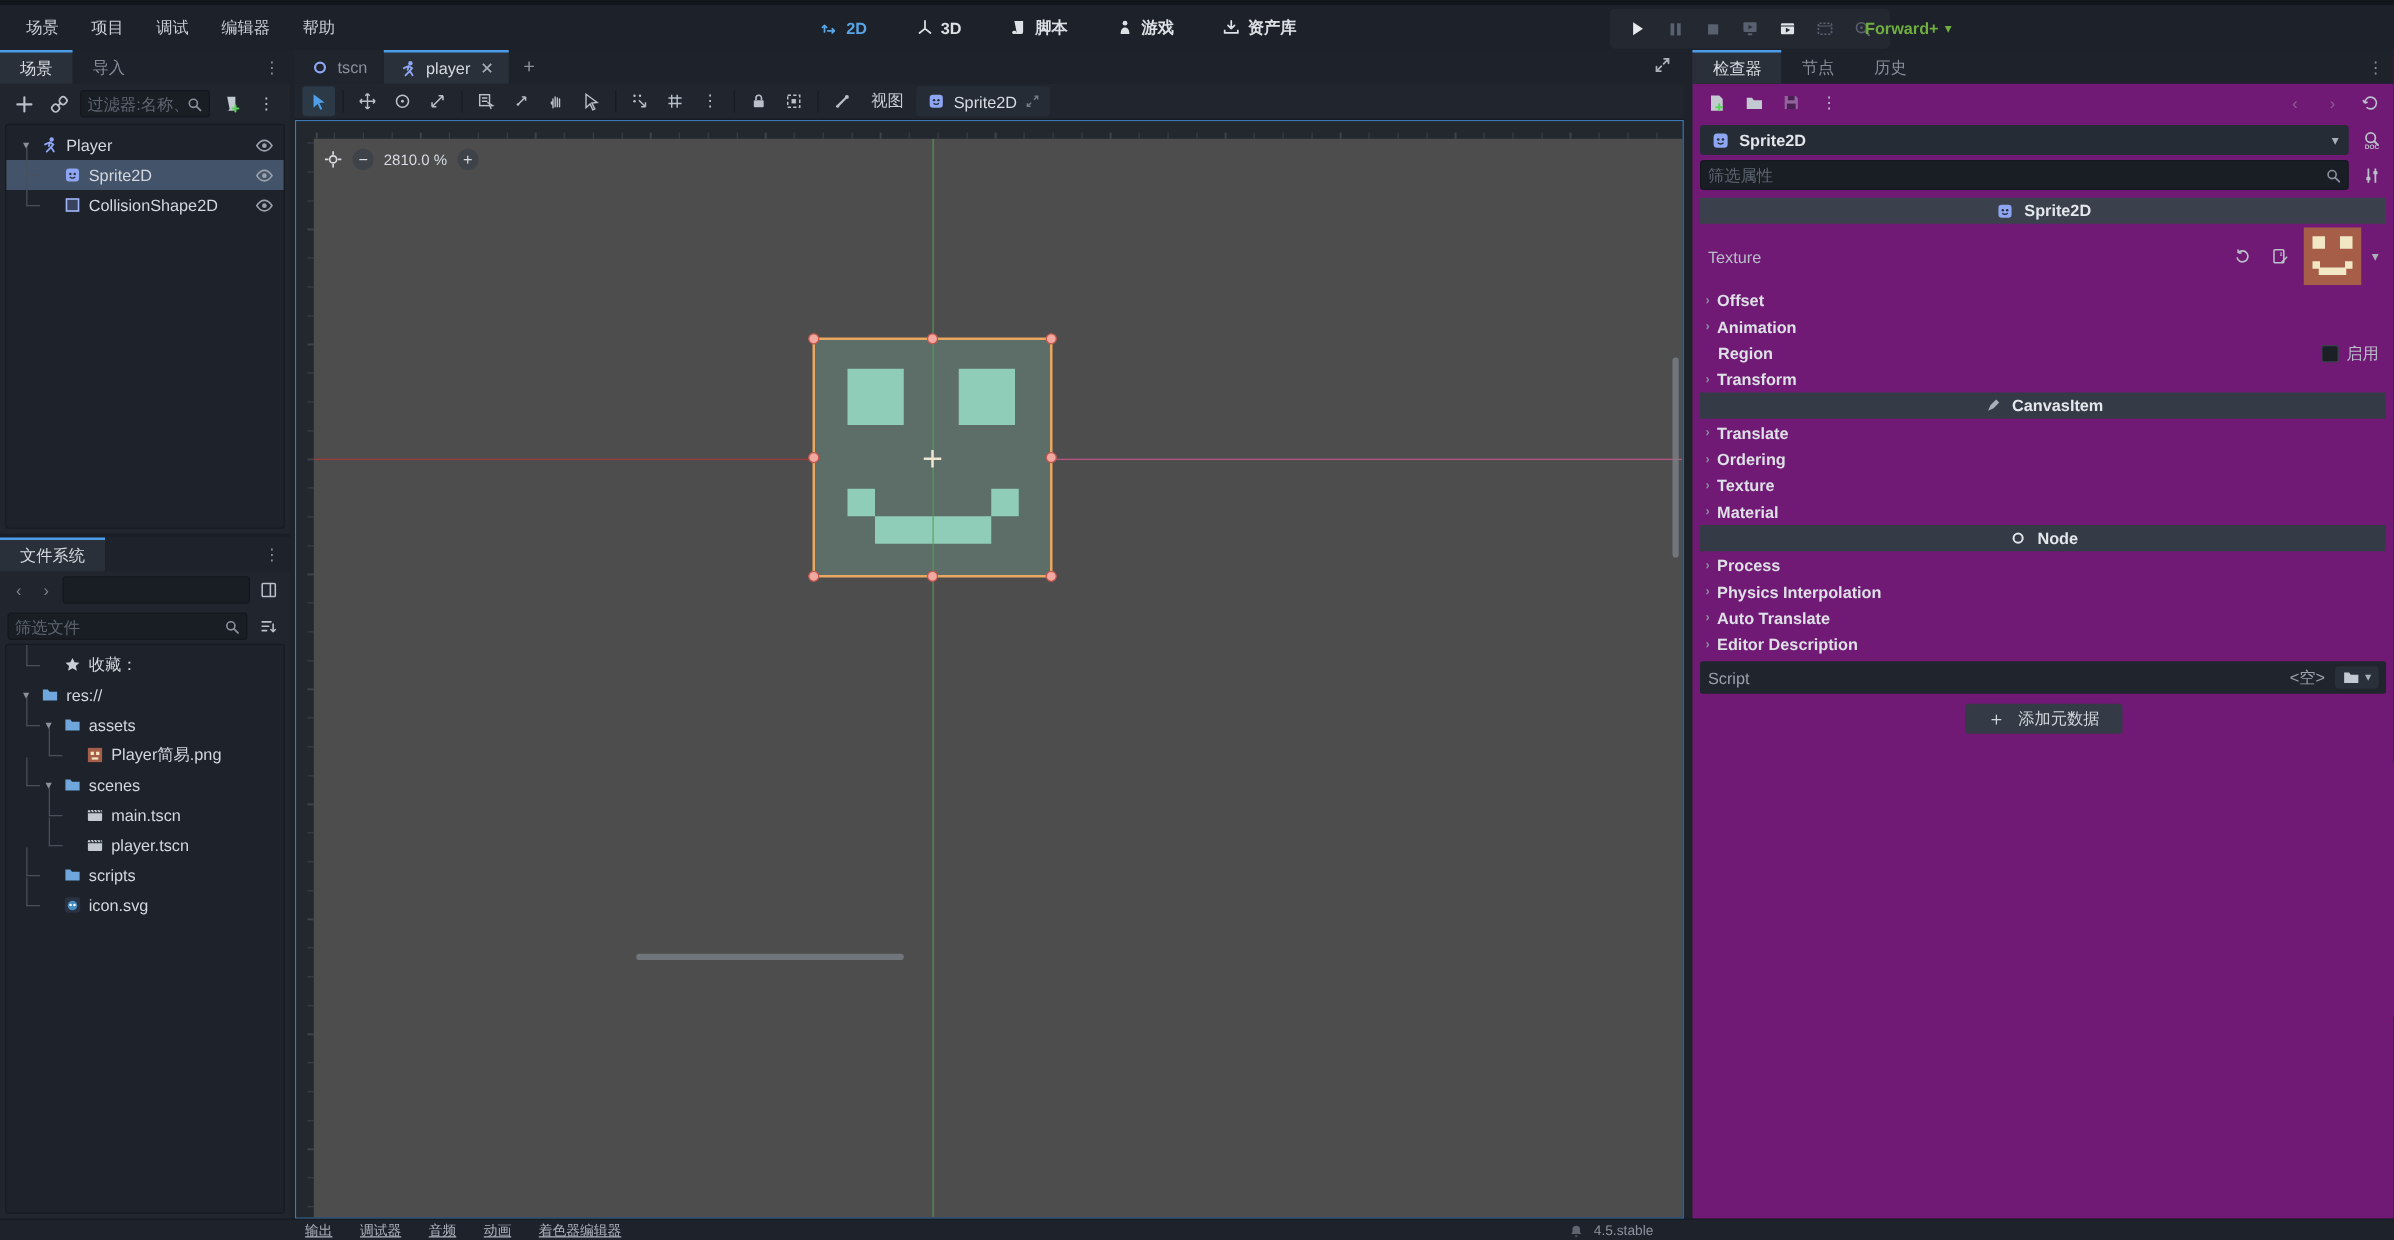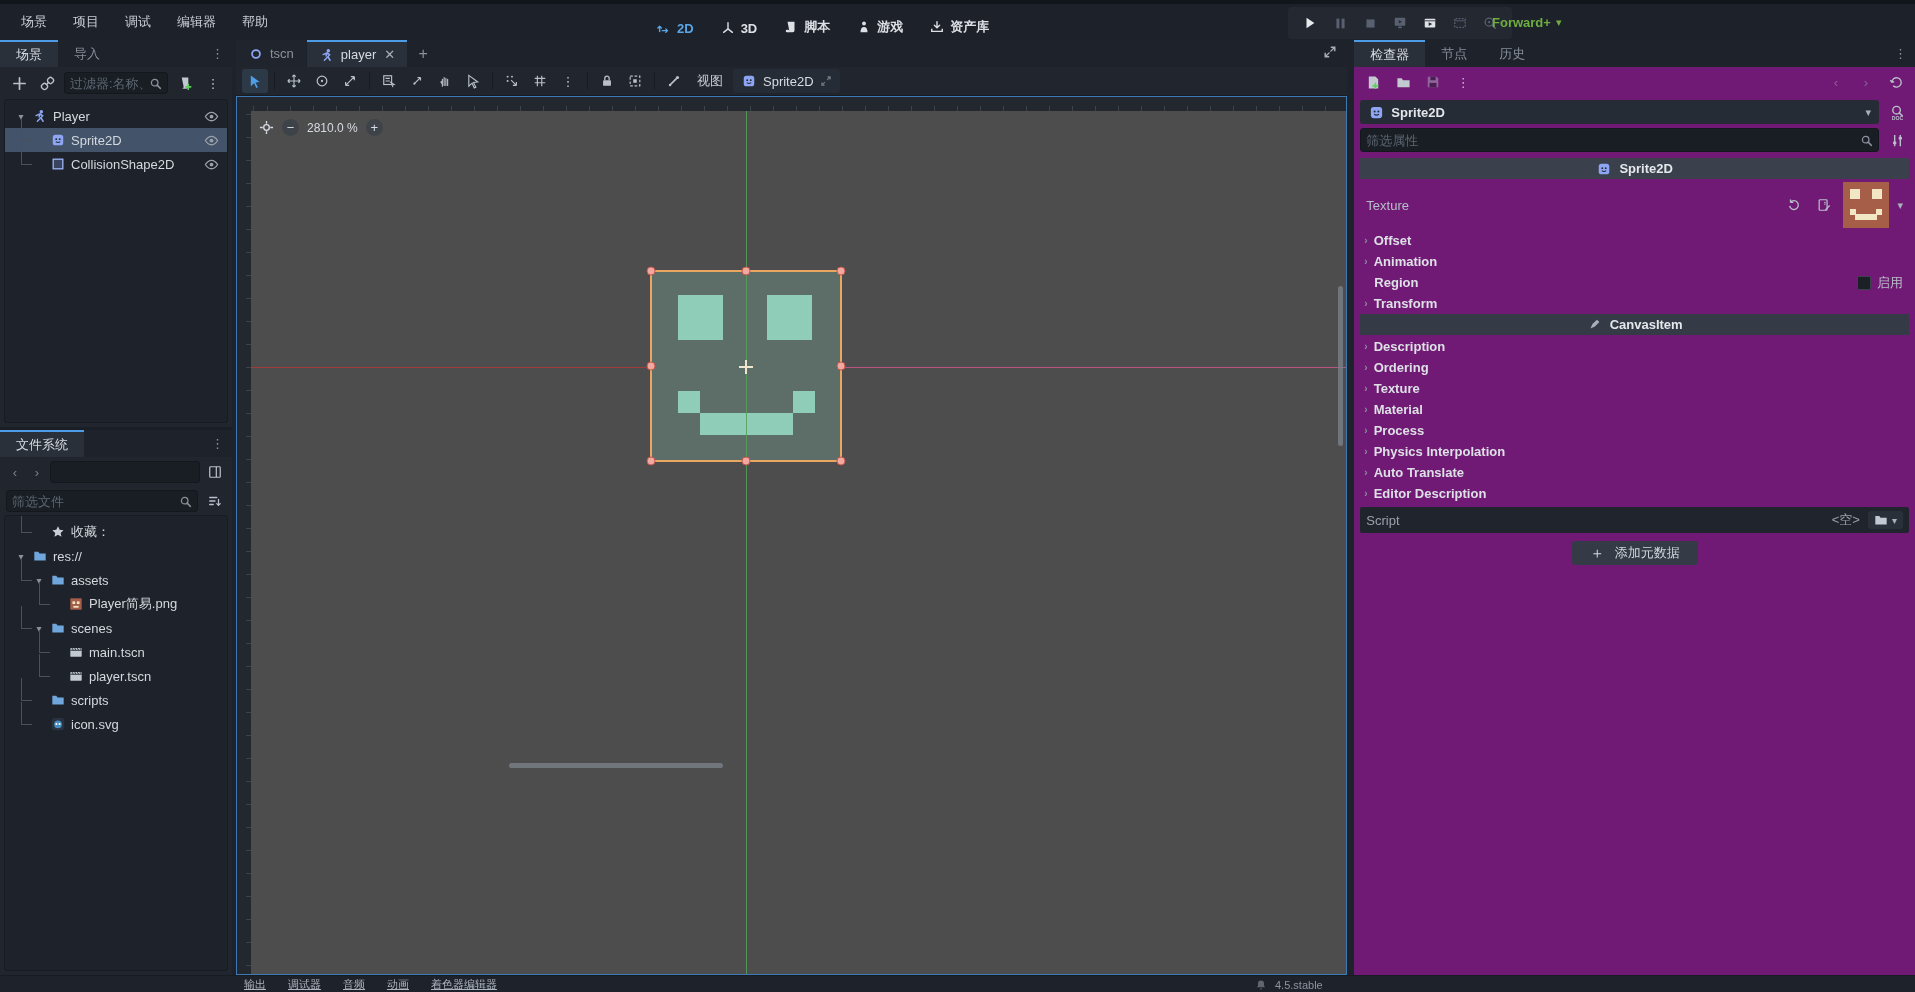--- a/index.html
+++ b/index.html
@@ -4,21 +4,21 @@
 <style>
   * { margin:0; padding:0; box-sizing:border-box; }
   html,body { width:1915px; height:992px; background:#1d222b; overflow:hidden;
     font-family:"Liberation Sans","DejaVu Sans",sans-serif; font-size:13px; color:#c9ced6; }
   #app { position:relative; width:1915px; height:992px; background:#1d222b; }
 
   
   .topbar { position:absolute; left:0; top:0; width:100%; height:40px; background:#1c212a; border-top:4px solid #11151c; }
   .menus { position:absolute; left:10px; top:0; height:36px; display:flex; align-items:center; gap:4px; }
   .menu-item { padding:4px 11px; border-radius:3px; color:#c9ced6; cursor:default; }
-  .ws-switch { position:absolute; left:648px; top:0; height:36px; display:flex; align-items:flex-end; gap:10px; }
+  .ws-switch { position:absolute; left:648px; top:0; height:36px; display:flex; align-items:center; gap:22px; }
   .ws-item { display:flex; align-items:center; gap:5px; padding:4px 8px; border-radius:3px; color:#dde0e5; font-weight:bold; }
   .ws-item.active { color:#58a6e8; }
   .playback { position:absolute; left:1288px; top:3px; height:32px; display:flex; align-items:center; gap:6px;
     background:#232831; border-radius:4px; padding:0 10px; }
   .pb-btn { width:24px; height:24px; display:flex; align-items:center; justify-content:center; border-radius:3px; }
   .renderer { position:absolute; left:1492px; top:0; height:36px; display:flex; align-items:center; gap:5px;
     color:#6fae3f; font-weight:bold; }
   .renderer .chev { color:#6fae3f; font-size:11px; }
 
   
@@ -829,35 +829,43 @@
         <div class="cat-bar sub">
           <span class="iconslot">
               <svg viewBox="0 0 16 16" width="13" height="13">
                 <path d="M3 13 L5.5 7.5 L11 2 L14 5 L8.5 10.5 Z" fill="#aab0b9"></path>
               </svg>
             </span>
           <span>CanvasItem</span>
         </div>
         <div class="grp-row">
             <span class="gchev">›</span>
-            <span>Description</span>
+            <span>Translate</span>
           </div>
         <div class="grp-row">
             <span class="gchev">›</span>
             <span>Ordering</span>
           </div>
         <div class="grp-row">
             <span class="gchev">›</span>
             <span>Texture</span>
           </div>
         <div class="grp-row">
             <span class="gchev">›</span>
             <span>Material</span>
           </div>
 
+        <div class="cat-bar sub">
+          <span class="iconslot">
+              <svg viewBox="0 0 16 16" width="13" height="13">
+                <circle cx="8" cy="8" r="4.5" fill="none" stroke="#e3e6ea" stroke-width="2"></circle>
+              </svg>
+            </span>
+          <span>Node</span>
+        </div>
         <div class="grp-row">
             <span class="gchev">›</span>
             <span>Process</span>
           </div>
         <div class="grp-row">
             <span class="gchev">›</span>
             <span>Physics Interpolation</span>
           </div>
         <div class="grp-row">
             <span class="gchev">›</span>

